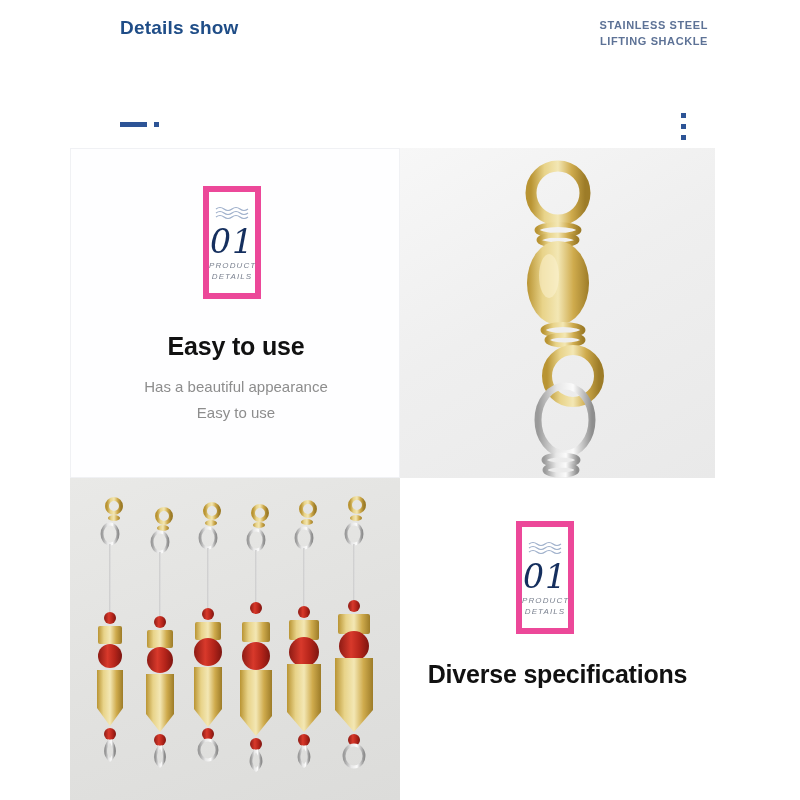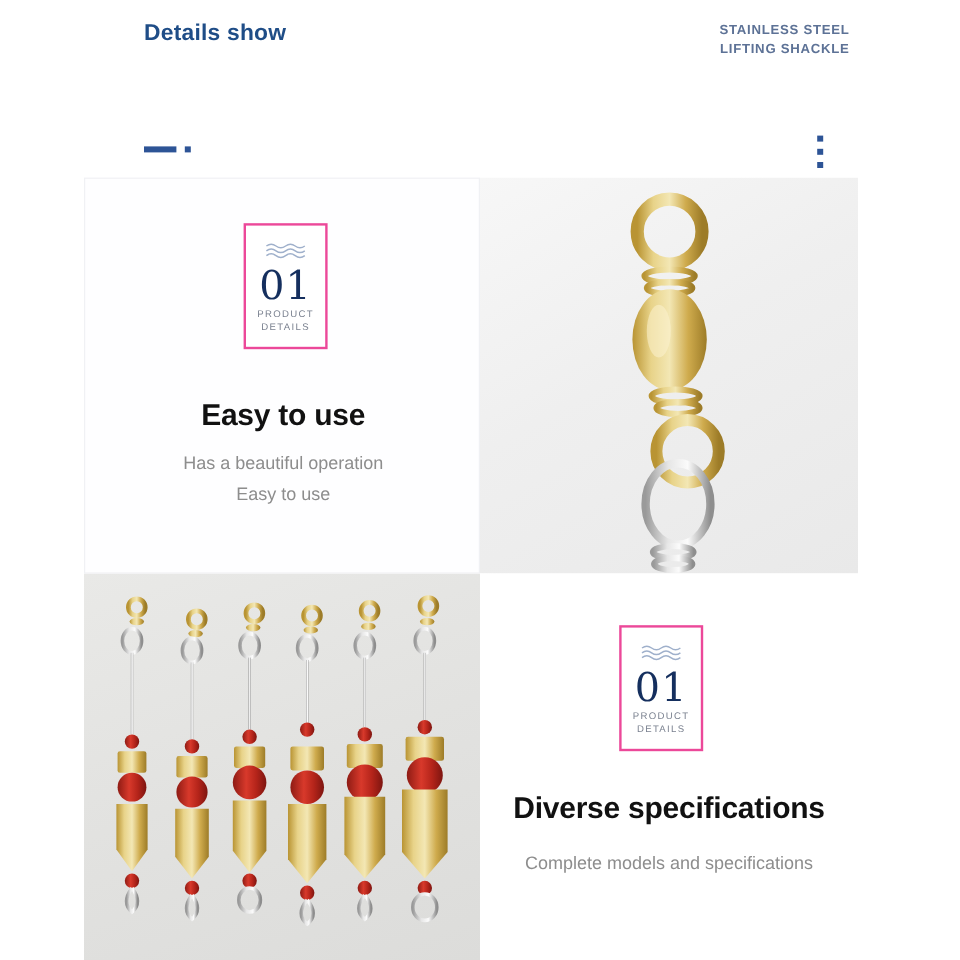--- a/index.html
+++ b/index.html
@@ -91,26 +91,27 @@
   }
   .cell-tl { left: 0;     top: 0;   width: 330px; height: 330px;
              background: #fefeff; border: 1px solid #f0f1f4; }
   .cell-tr { left: 330px; top: 0;   width: 315px; height: 330px; overflow: hidden; }
   .cell-bl { left: 0;     top: 330px; width: 330px; height: 322px; overflow: hidden; }
   .cell-br { left: 330px; top: 330px; width: 315px; height: 322px;
              background: #ffffff; }
 
   
   .badge {
-    width: 70px;
-    border: 2px solid #ec4899;
+    width: 58px;
+    border: 6px solid #ec4899;
     background: #ffffff;
     padding: 13px 0 11px 0;
     text-align: center;
     box-sizing: border-box;
+    font-style: italic;
   }
   .badge .waves {
     display: block;
     margin: 0 auto 5px auto;
   }
   .badge .num {
     font-family: "DejaVu Serif", serif;
     font-size: 33px;
     line-height: 1;
     color: #152f5e;
@@ -232,21 +233,21 @@
           <div class="cap">
             <div>PRODUCT</div>
             <div>DETAILS</div>
           </div>
         </div>
       </div>
 
       <div class="tl-text">
         <div class="panel-heading">Easy to use</div>
         <div class="panel-lines">
-          <div>Has a beautiful operation</div>
+          <div>Has a beautiful appearance</div>
           <div>Easy to use</div>
         </div>
       </div>
 
     </div>
   </div>
 
   <div class="cell cell-tr">
     <div class="photo photo-tr">
       <svg class="swivel-big" width="170" height="330" viewBox="0 0 170 330">
@@ -372,19 +373,18 @@
           <div class="num">01</div>
           <div class="cap">
             <div>PRODUCT</div>
             <div>DETAILS</div>
           </div>
         </div>
       </div>
 
       <div class="br-text">
         <div class="panel-heading">Diverse specifications</div>
-        <div class="panel-sub">Complete models and specifications</div>
       </div>
 
     </div>
   </div>
 
 </div>
 
 </body></html>

